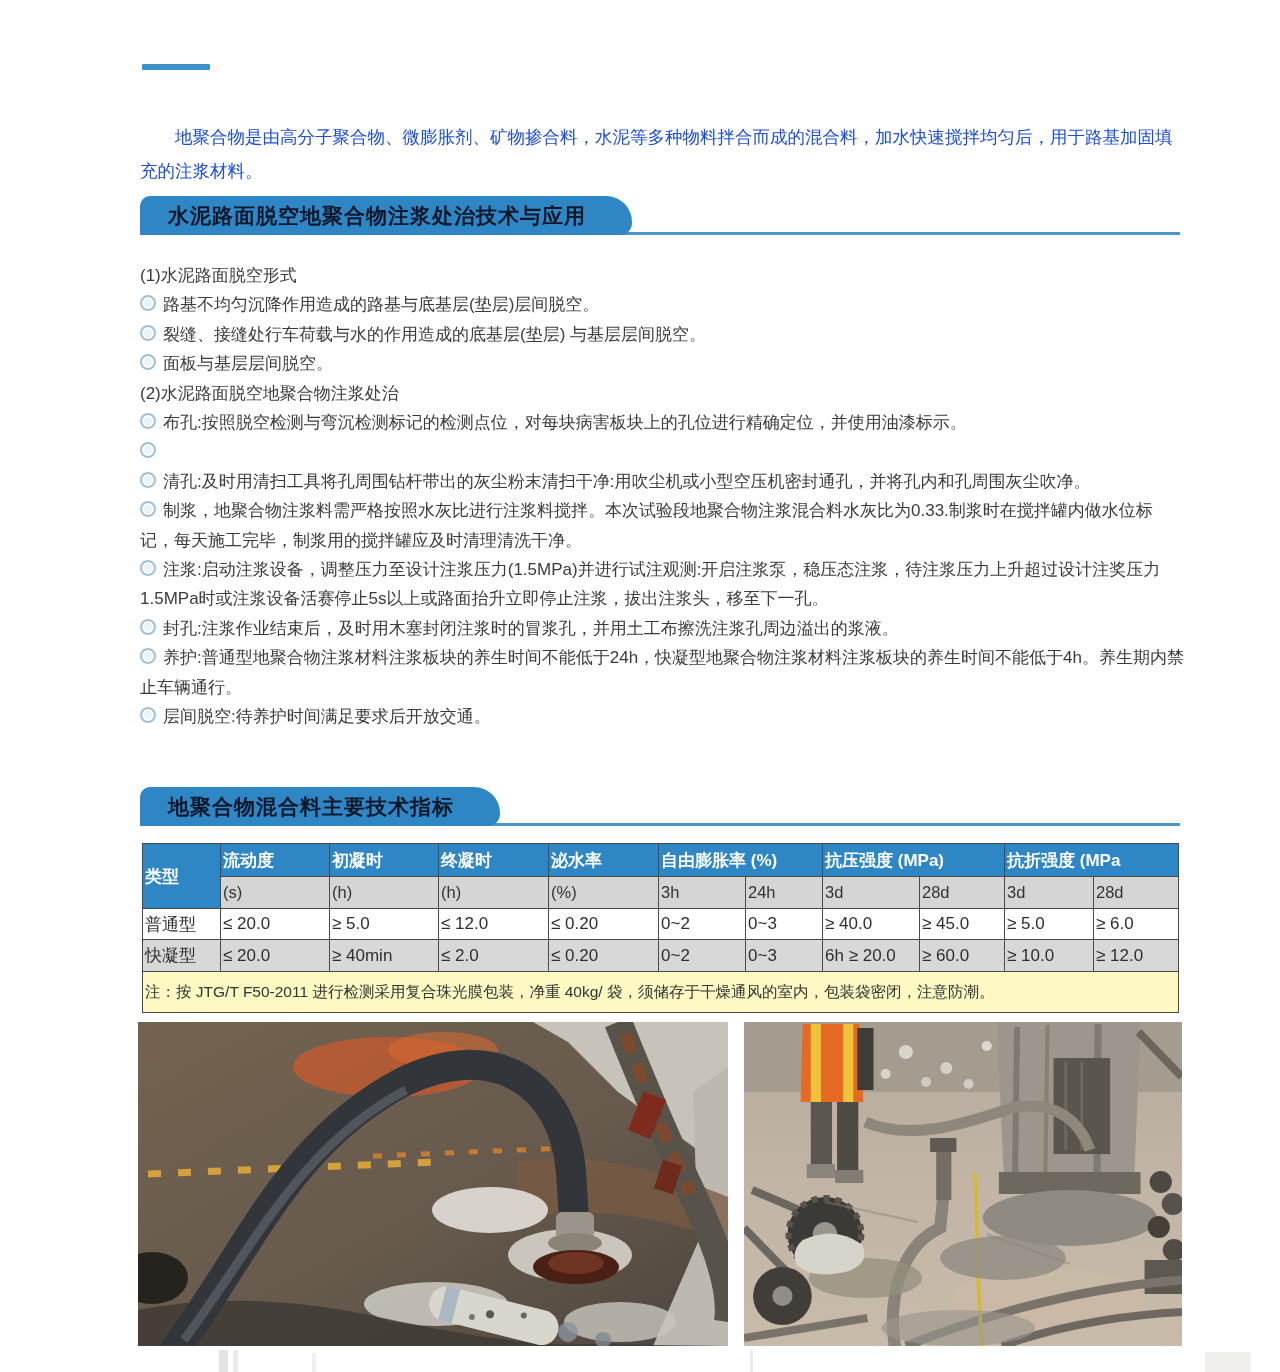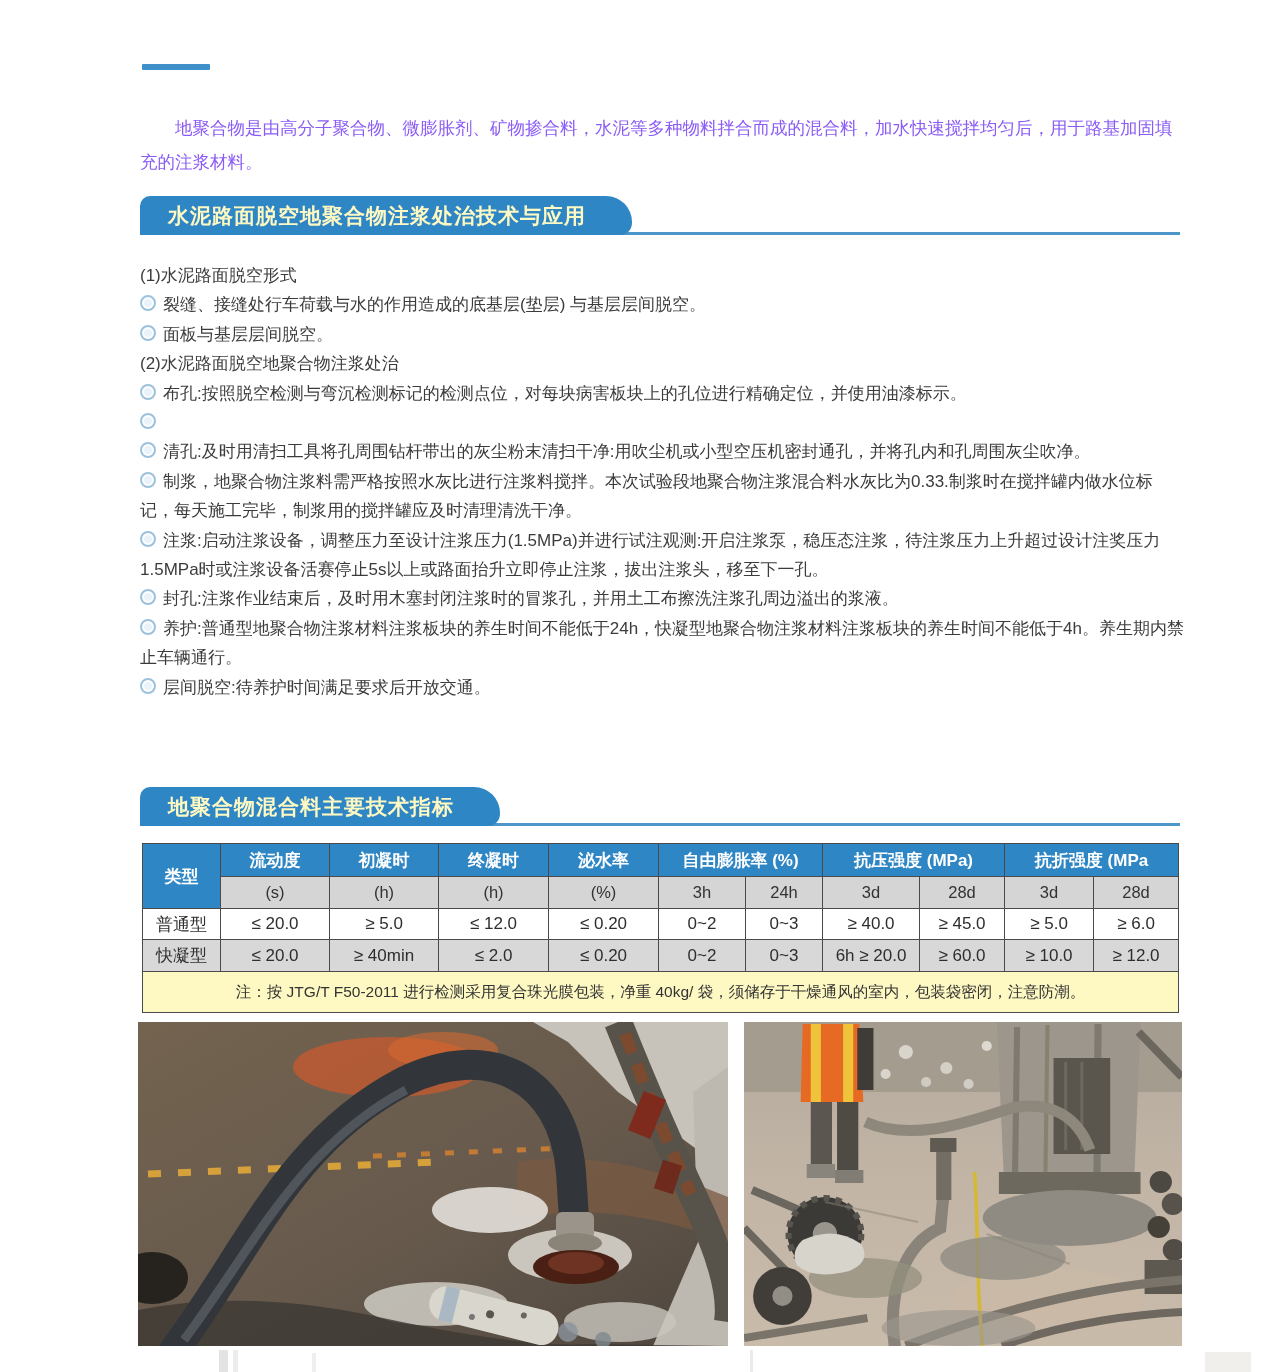--- a/index.html
+++ b/index.html
@@ -12,27 +12,27 @@
 
   .doc-title{
     position:absolute;left:140px;top:10px;
     font-size:29px;font-weight:700;color:#2b7fc0;letter-spacing:2px;
   }
   .title-dash{
     position:absolute;left:142px;top:64px;width:68px;height:6px;
     background:#3f90c9;border-radius:1px;
   }
   .intro{
-    position:absolute;left:140px;top:111px;width:1046px;
-    font-size:17.5px;line-height:34px;color:#8b5cf6;text-indent:2em;
+    position:absolute;left:140px;top:120px;width:1046px;
+    font-size:17.5px;line-height:34px;color:#1d4ed8;text-indent:2em;
   }
 
   .banner{
     position:absolute;left:140px;height:39px;line-height:39px;
-    background:#2e86c4;color:#fef9c3;font-size:21px;font-weight:700;
+    background:#2e86c4;color:#0f172a;font-size:21px;font-weight:700;
     padding:0 46px 0 28px;border-radius:10px 26px 12px 0;
     letter-spacing:1px;z-index:2;white-space:nowrap;
   }
   .banner-1{top:196px;}
   .banner-2{top:787px;}
   .banner-line{
     position:absolute;left:140px;width:1040px;height:3px;background:#4c96ca;z-index:1;
   }
   .banner-line-1{top:232px;}
   .banner-line-2{top:823px;}
@@ -45,21 +45,21 @@
   .bullet{
     display:inline-block;width:12px;height:12px;border-radius:50%;
     border:2px solid #9cc2dd;background:#eaf3fa;
     box-shadow:inset 0 0 0 2px #fff;
     margin-right:7px;vertical-align:-1px;
   }
 
   table.spec{
     position:absolute;left:142px;top:843px;width:1036px;
     border-collapse:collapse;table-layout:fixed;
-    font-size:17px;color:#2e2e2e;text-align:center;
+    font-size:17px;color:#2e2e2e;text-align:left;
   }
   table.spec th,table.spec td{
     border:1px solid #4a4a4a;padding:0 2px;overflow:hidden;white-space:nowrap;
   }
   table.spec .h-blue{
     background:#2e86c4;color:#ffffff;font-weight:700;height:32px;font-size:17px;
   }
   table.spec .h-unit{
     background:#d5d5d5;font-weight:400;height:31px;color:#333;font-size:16.5px;
   }
@@ -88,20 +88,21 @@
 
   <div class="title-dash"></div>
 
   <div class="intro">地聚合物是由高分子聚合物、微膨胀剂、矿物掺合料，水泥等多种物料拌合而成的混合料，加水快速搅拌均匀后，用于路基加固填充的注浆材料。</div>
 
   <div class="banner banner-1">水泥路面脱空地聚合物注浆处治技术与应用</div>
   <div class="banner-line banner-line-1"></div>
 
   <div class="body-text">
     <p><span>(1)水泥路面脱空形式</span></p>
+    <p><span class="bullet"></span><span>路基不均匀沉降作用造成的路基与底基层(垫层)层间脱空。</span></p>
     <p><span class="bullet"></span><span>裂缝、接缝处行车荷载与水的作用造成的底基层(垫层) 与基层层间脱空。</span></p>
     <p><span class="bullet"></span><span>面板与基层层间脱空。</span></p>
     <p><span>(2)水泥路面脱空地聚合物注浆处治</span></p>
     <p><span class="bullet"></span><span>布孔:按照脱空检测与弯沉检测标记的检测点位，对每块病害板块上的孔位进行精确定位，并使用油漆标示。</span></p>
     <p><span class="bullet"></span></p>
     <p><span class="bullet"></span><span>清孔:及时用清扫工具将孔周围钻杆带出的灰尘粉末清扫干净:用吹尘机或小型空压机密封通孔，并将孔内和孔周围灰尘吹净。</span></p>
     <p><span class="bullet"></span><span>制浆，地聚合物注浆料需严格按照水灰比进行注浆料搅拌。本次试验段地聚合物注浆混合料水灰比为0.33.制浆时在搅拌罐内做水位标记，每天施工完毕，制浆用的搅拌罐应及时清理清洗干净。</span></p>
     <p><span class="bullet"></span><span>注浆:启动注浆设备，调整压力至设计注浆压力(1.5MPa)并进行试注观测:开启注浆泵，稳压态注浆，待注浆压力上升超过设计注奖压力1.5MPa时或注浆设备活赛停止5s以上或路面抬升立即停止注浆，拔出注浆头，移至下一孔。</span></p>
     <p><span class="bullet"></span><span>封孔:注浆作业结束后，及时用木塞封闭注浆时的冒浆孔，并用土工布擦洗注浆孔周边溢出的浆液。</span></p>
     <p><span class="bullet"></span><span>养护:普通型地聚合物注浆材料注浆板块的养生时间不能低于24h，快凝型地聚合物注浆材料注浆板块的养生时间不能低于4h。养生期内禁止车辆通行。</span></p>

